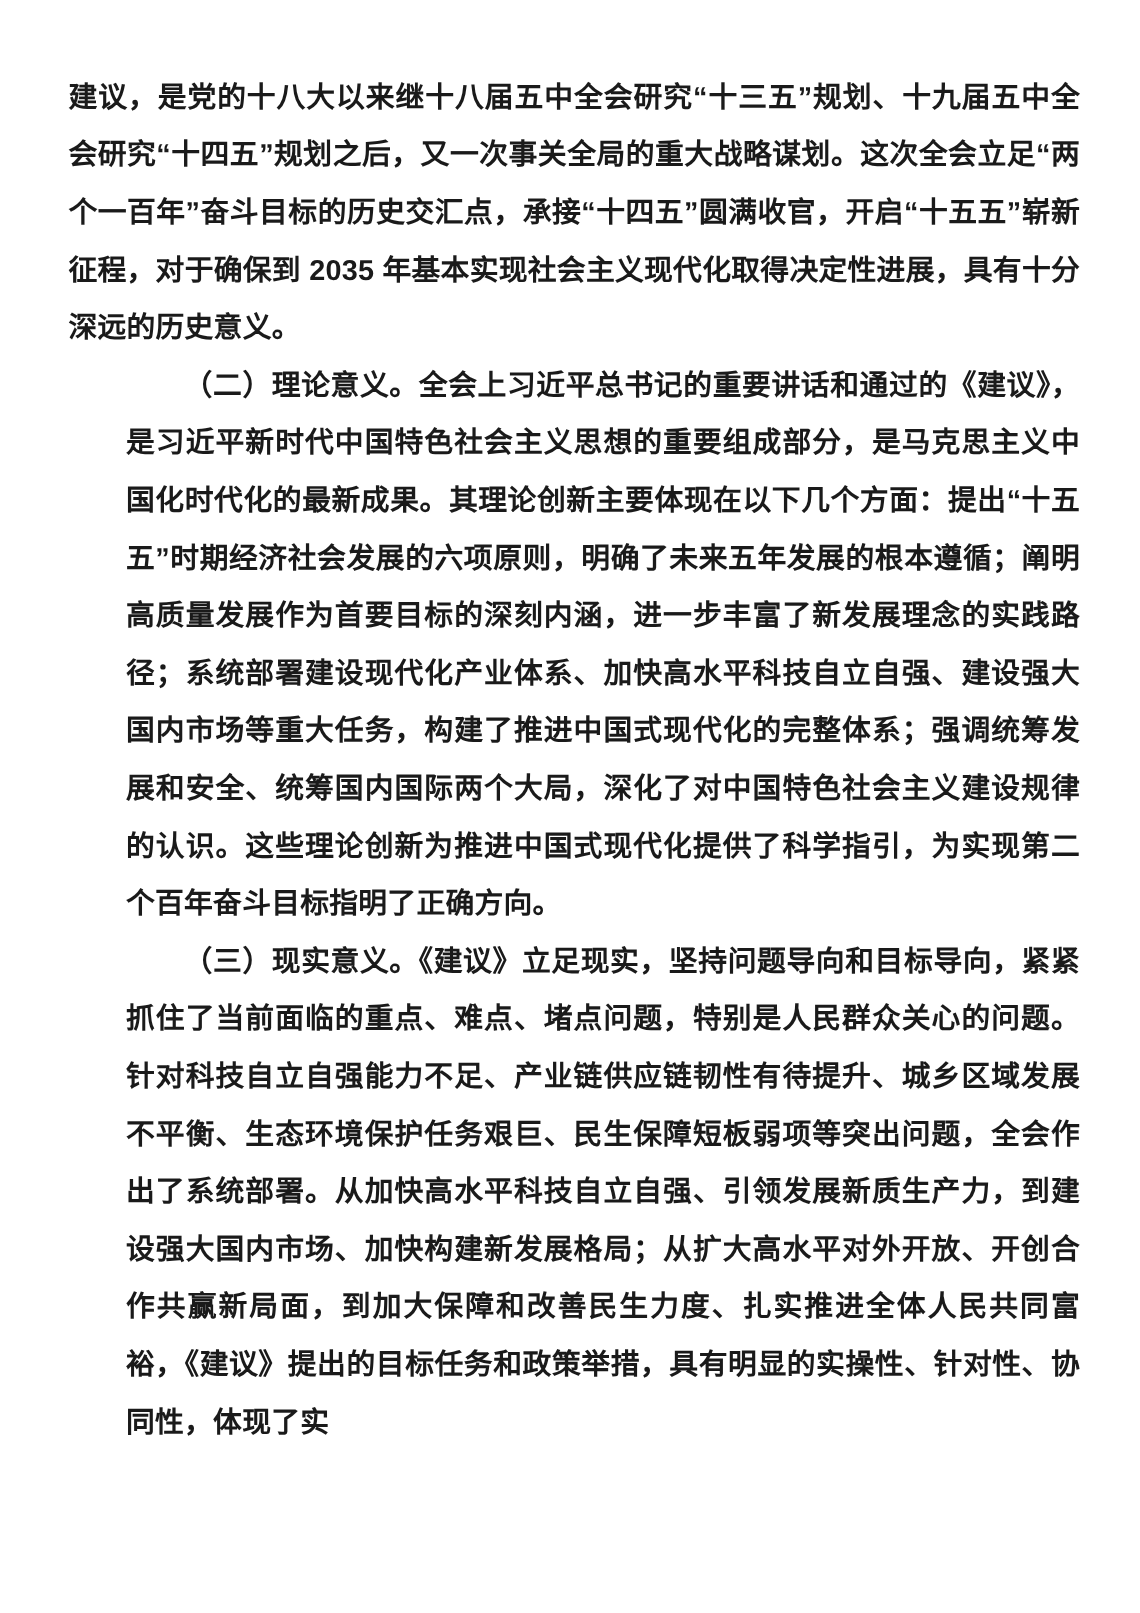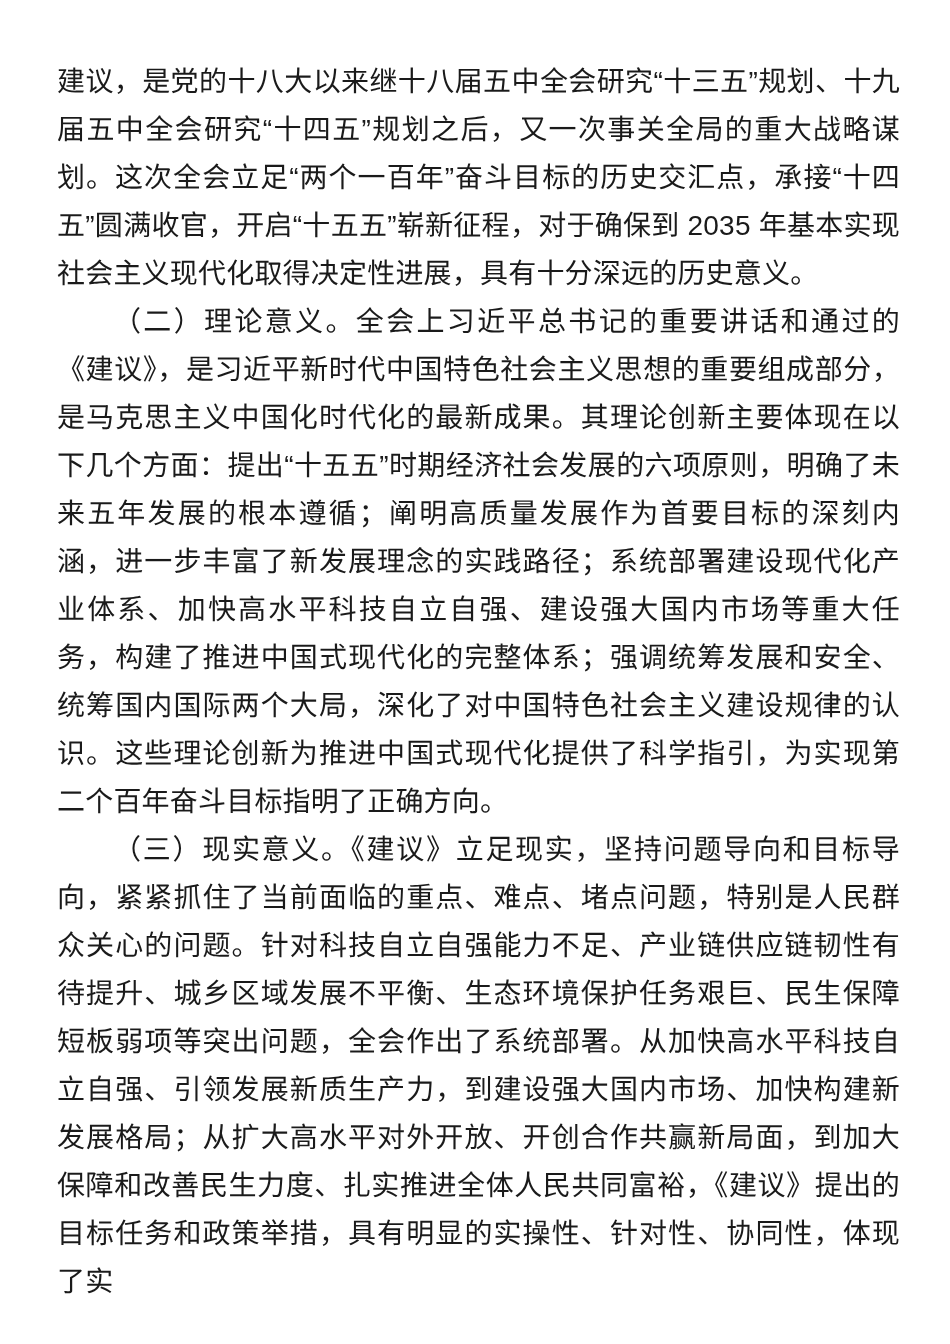--- a/index.html
+++ b/index.html
@@ -19,34 +19,35 @@
   }
   .doc-body {
     position: absolute;
     left: 57px;
     top: 58px;
     width: 843px;
   }
   .para {
     margin: 0;
     padding: 0;
-    font-size: 28px;
+    font-size: 24px;
     line-height: 48px;
     color: #1a1a1a;
     text-align: justify;
     text-justify: inter-character;
     letter-spacing: 0.2px;
-    font-weight: 400;
+    font-weight: 700;
     -webkit-font-smoothing: antialiased;
   }
   .para.indent {
     text-indent: 2em;
   }
   .para + .para {
     margin-top: 0;
+    margin-left: 48px;
   }
 </style>
 </head>
 <body>
 
 <div class="page">
   <div class="doc-body">
 
     <p class="para">建议，是党的十八大以来继十八届五中全会研究“十三五”规划、十九届五中全会研究“十四五”规划之后，又一次事关全局的重大战略谋划。这次全会立足“两个一百年”奋斗目标的历史交汇点，承接“十四五”圆满收官，开启“十五五”崭新征程，对于确保到 2035 年基本实现社会主义现代化取得决定性进展，具有十分深远的历史意义。</p>
 

